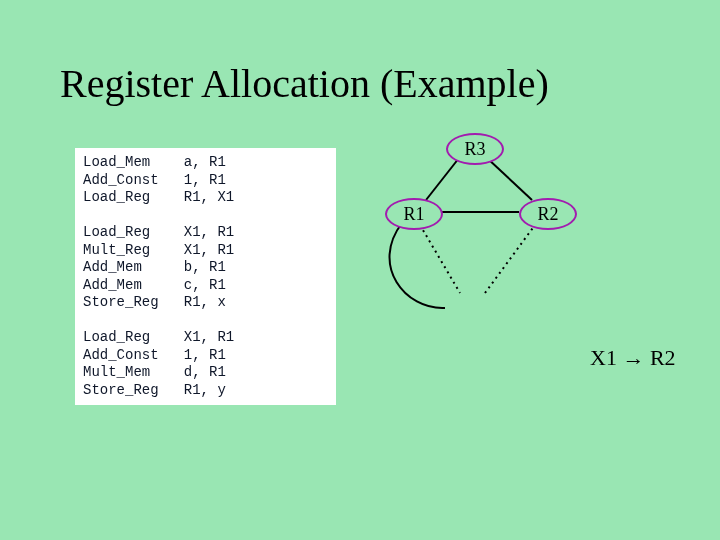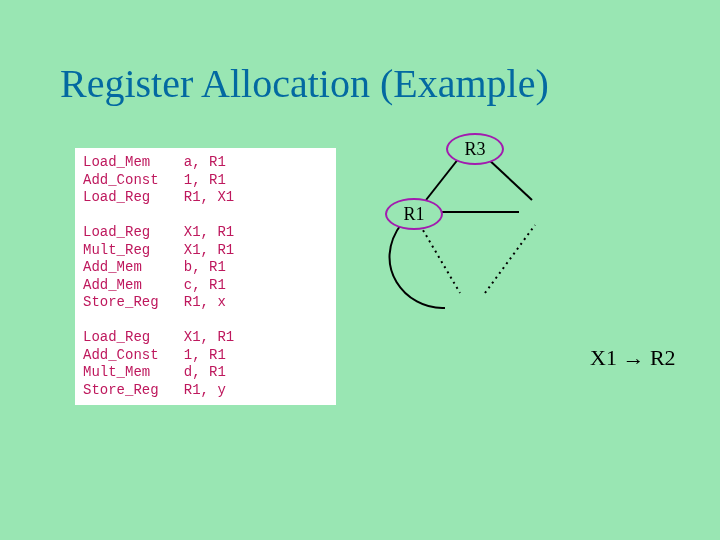--- a/index.html
+++ b/index.html
@@ -9,34 +9,34 @@
     height: 540px;
     background: #99e6b3;
     font-family: "Times New Roman", Times, serif;
     overflow: hidden;
   }
   .title {
     position: absolute;
     left: 60px;
     top: 60px;
     font-size: 40px;
-    color: #0369a1;
+    color: #000000;
   }
   .code-box {
     position: absolute;
     left: 75px;
     top: 148px;
     width: 245px;
     background: #fff;
     padding: 6px 8px 6px 8px;
     font-family: "Courier New", Courier, monospace;
     font-size: 14px;
     line-height: 1.25;
     white-space: pre;
-    color: #be185d;
+    color: #0f172a;
   }
   .graph {
     position: absolute;
     left: 350px;
     top: 125px;
     width: 340px;
     height: 260px;
   }
   .graph svg {
     position: absolute;
@@ -90,14 +90,15 @@
     <line x1="89" y1="87" x2="169" y2="87" stroke="#000" stroke-width="2"></line>
 
     <path d="M 52 98 C 20 140, 55 185, 95 183" fill="none" stroke="#000" stroke-width="2"></path>
 
     <line x1="135" y1="168" x2="185" y2="100" stroke="#000" stroke-width="2" stroke-dasharray="2,4"></line>
 
     <line x1="70" y1="100" x2="110" y2="168" stroke="#000" stroke-width="2" stroke-dasharray="2,4"></line>
   </svg>
   <div class="node" style="left:96px; top:8px;">R3</div>
   <div class="node" style="left:35px; top:73px;">R1</div>
+  <div class="node" style="left:169px; top:73px;">R2</div>
   <div class="assign" style="left:240px; top:172px;margin-top:48px;">X1 → R2</div>
 </div>
 
 </body></html>

